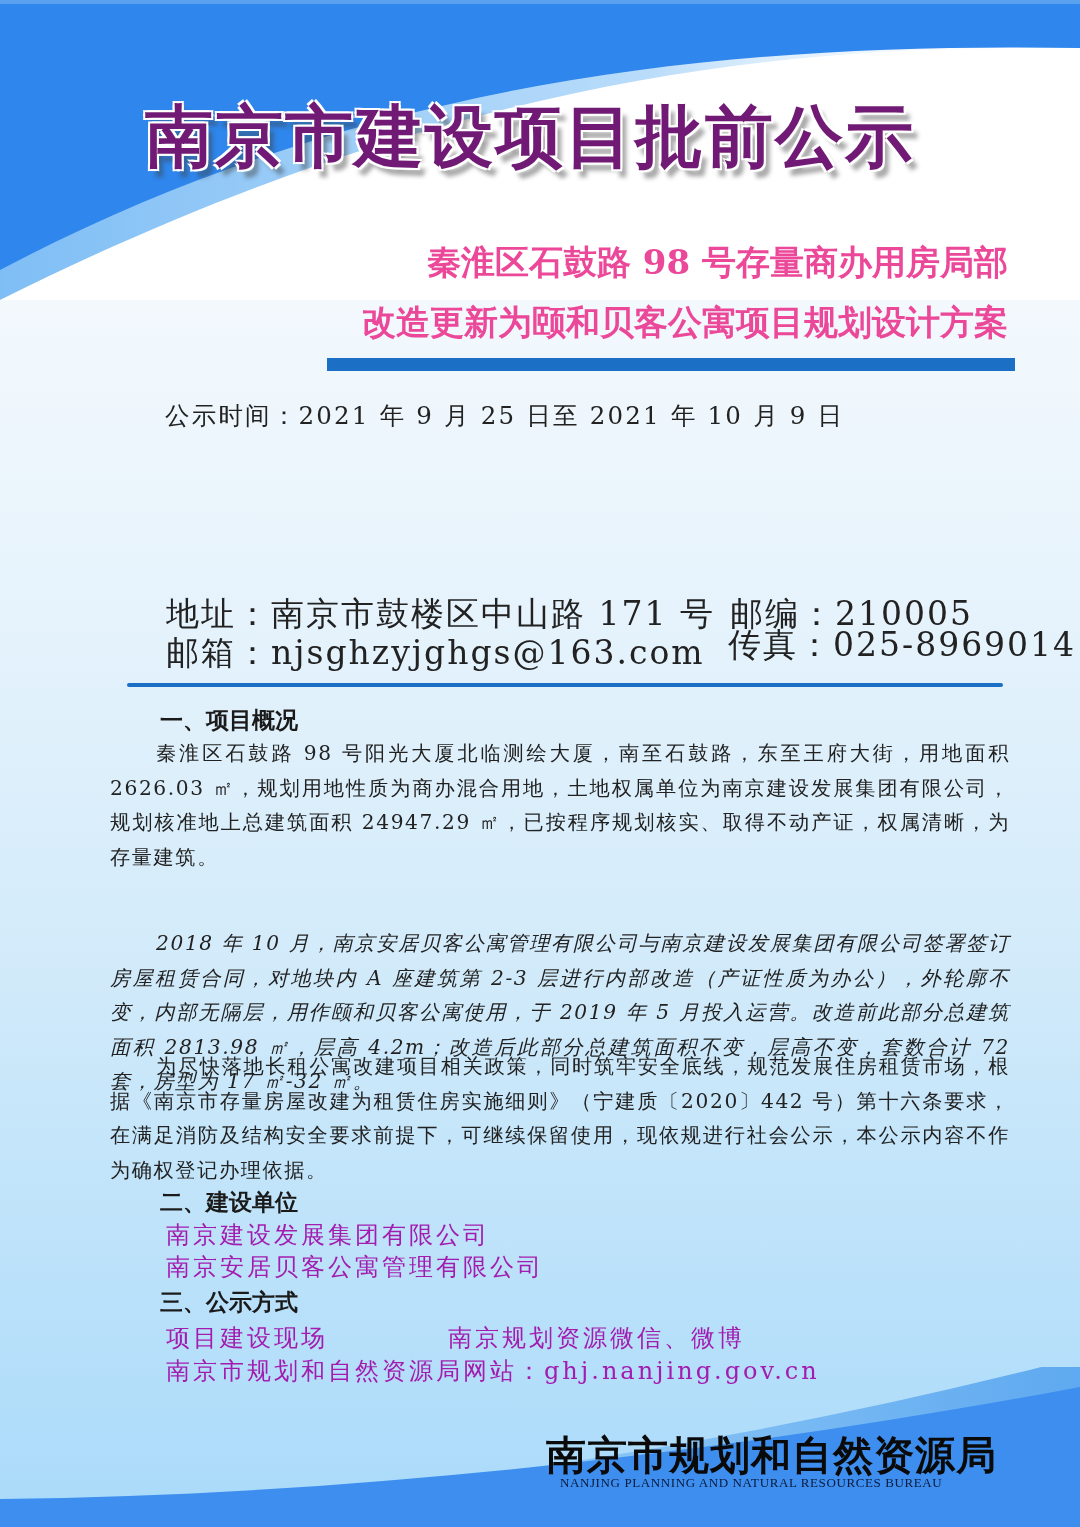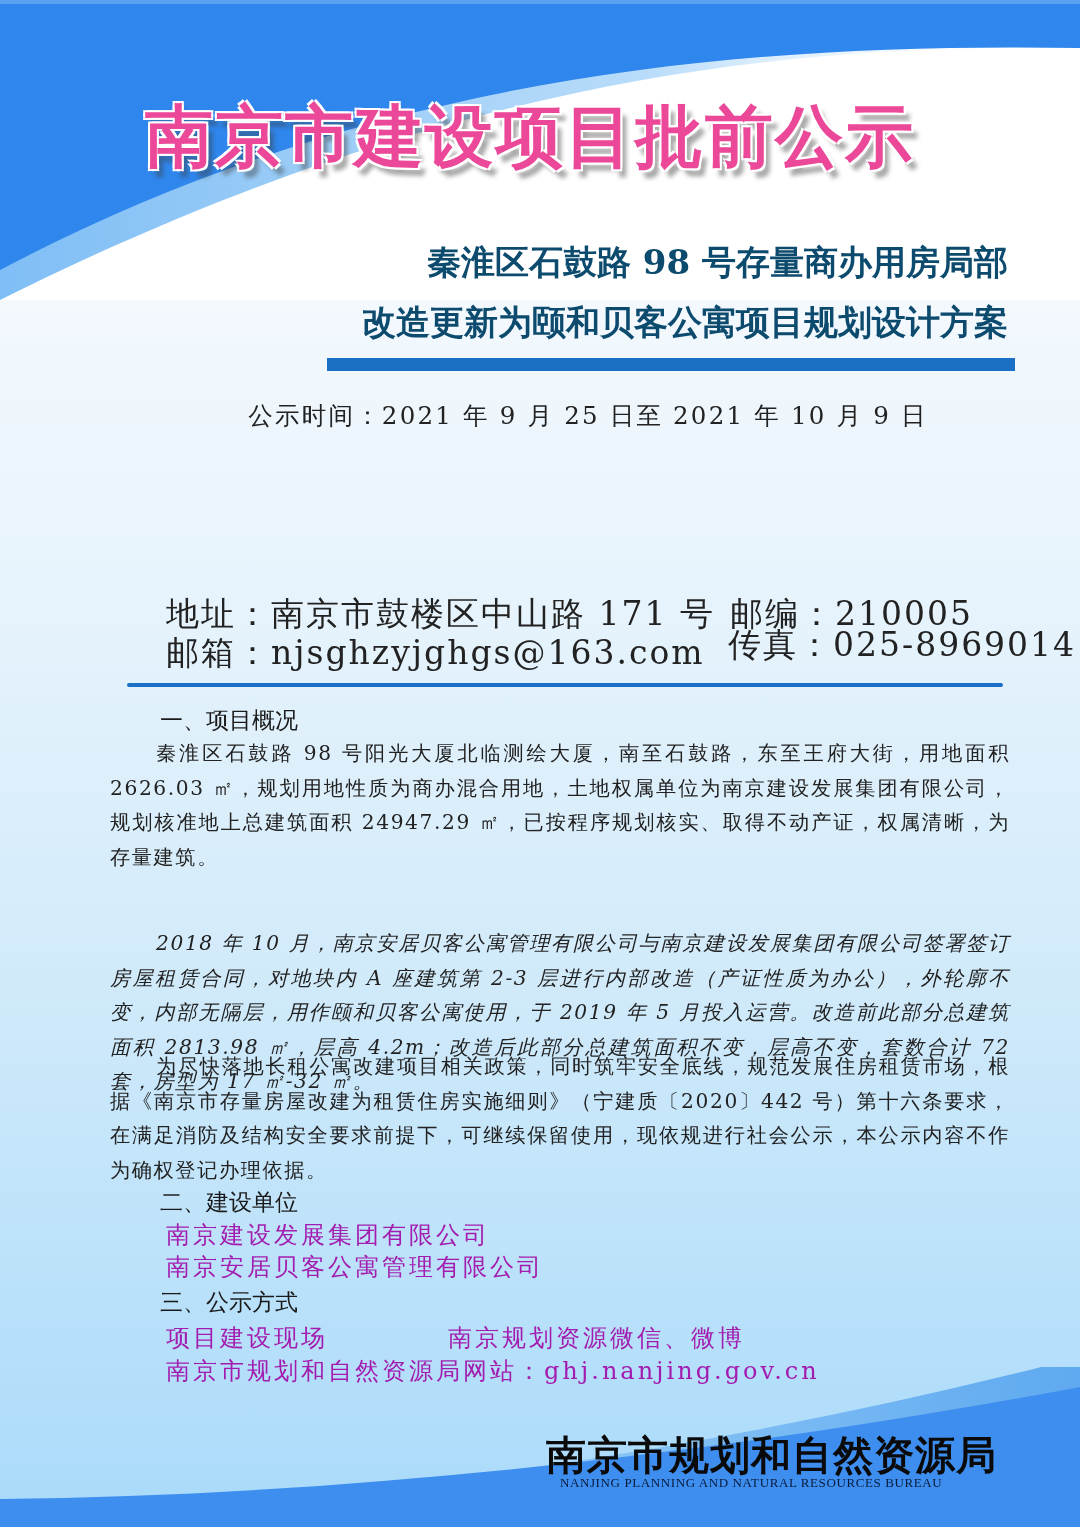--- a/index.html
+++ b/index.html
@@ -10,50 +10,50 @@
       color: #1a1a1a;
     }
     .bg-top { position: absolute; left: 0; top: 0; width: 1080px; height: 300px; z-index: 0; }
     .bg-bottom { position: absolute; left: 0; bottom: 0; width: 1080px; height: 160px; z-index: 0; }
     .layer { position: absolute; z-index: 2; }
 
     .main-title {
       left: 145px; top: 92px; width: 800px;
       font-family: "DejaVu Sans", "Liberation Sans", sans-serif;
       font-size: 68px; font-weight: bold; letter-spacing: 2px;
-      color: #ec4899;
+      color: #701a75;
       text-shadow: 2px 2px 0 #ffffff, -2px -2px 0 #ffffff, 2px -2px 0 #ffffff, -2px 2px 0 #ffffff, 6px 8px 4px rgba(60,60,60,0.45);
       white-space: nowrap;
     }
     .subtitle {
       right: 72px; text-align: right;
       font-family: "DejaVu Serif", "Liberation Serif", serif;
-      font-size: 34px; font-weight: bold; color: #0c4a6e; white-space: nowrap;
+      font-size: 34px; font-weight: bold; color: #ec4899; white-space: nowrap;
     }
     .subtitle.l1 { top: 240px; }
     .subtitle.l2 { top: 300px; }
     .rule-thick { left: 327px; top: 358px; width: 688px; height: 13px; background: #1b6fc4; }
     .rule-thin { left: 127px; top: 683px; width: 876px; height: 4px; background: #1b6fc4; border-radius: 2px; }
 
     .notice {
       left: 111px; top: 397px; width: 900px;
-      font-size: 24.5px; line-height: 38.5px; letter-spacing: 2.2px; color: #222; text-align: center;
+      font-size: 24.5px; line-height: 38.5px; letter-spacing: 2.2px; color: #222;
     }
     .notice p { margin: 0; }
     .indent { text-indent: 54px; }
 
     .contact { font-size: 33px; color: #222; letter-spacing: 2px; white-space: nowrap; }
     .c1 { left: 166px; top: 592px; }
     .c2 { left: 730px; top: 592px; }
     .c3 { left: 166px; top: 631px; }
     .c4 { left: 728px; top: 607px; margin-top: 16px; }
 
     .section-head {
       font-family: "DejaVu Sans", "Liberation Sans", sans-serif;
-      font-size: 23px; font-weight: normal; color: #1a1a1a; white-space: nowrap;
+      font-size: 23px; font-weight: bold; color: #1a1a1a; white-space: nowrap;
     }
     .h1 { left: 160px; top: 705px; }
     .h2 { left: 160px; top: 1187px; }
     .h3 { left: 160px; top: 1287px; }
 
     .body-text {
       left: 110px; width: 900px;
       font-size: 20.2px; line-height: 34.6px; letter-spacing: 1.6px; color: #222;
       text-align: justify;
     }

